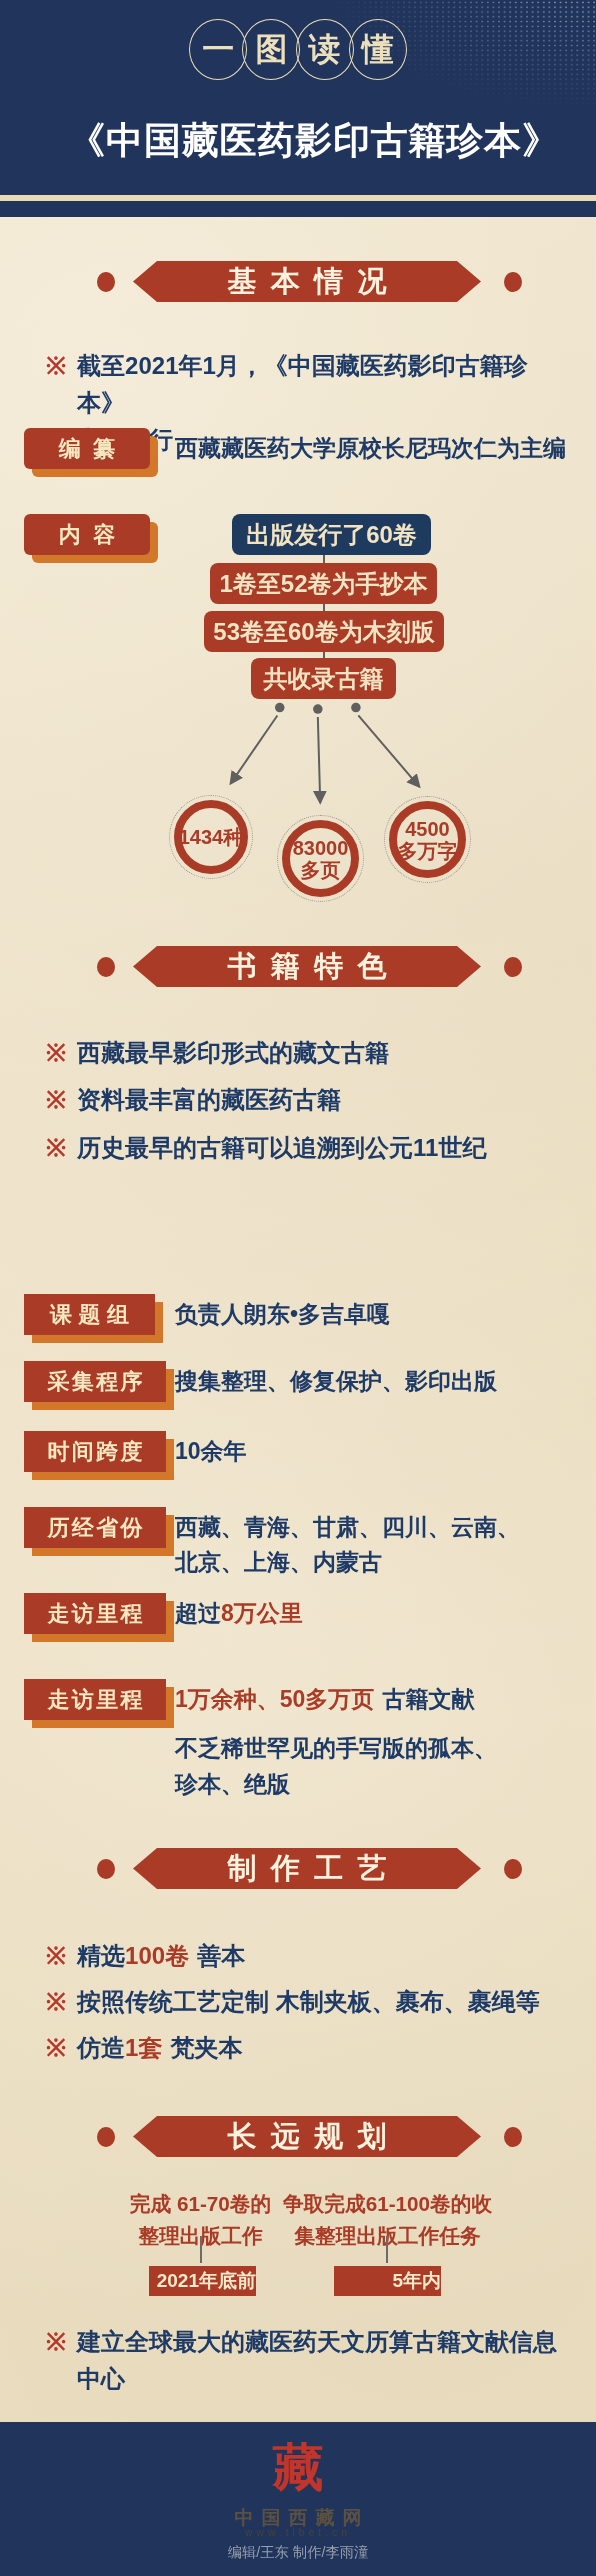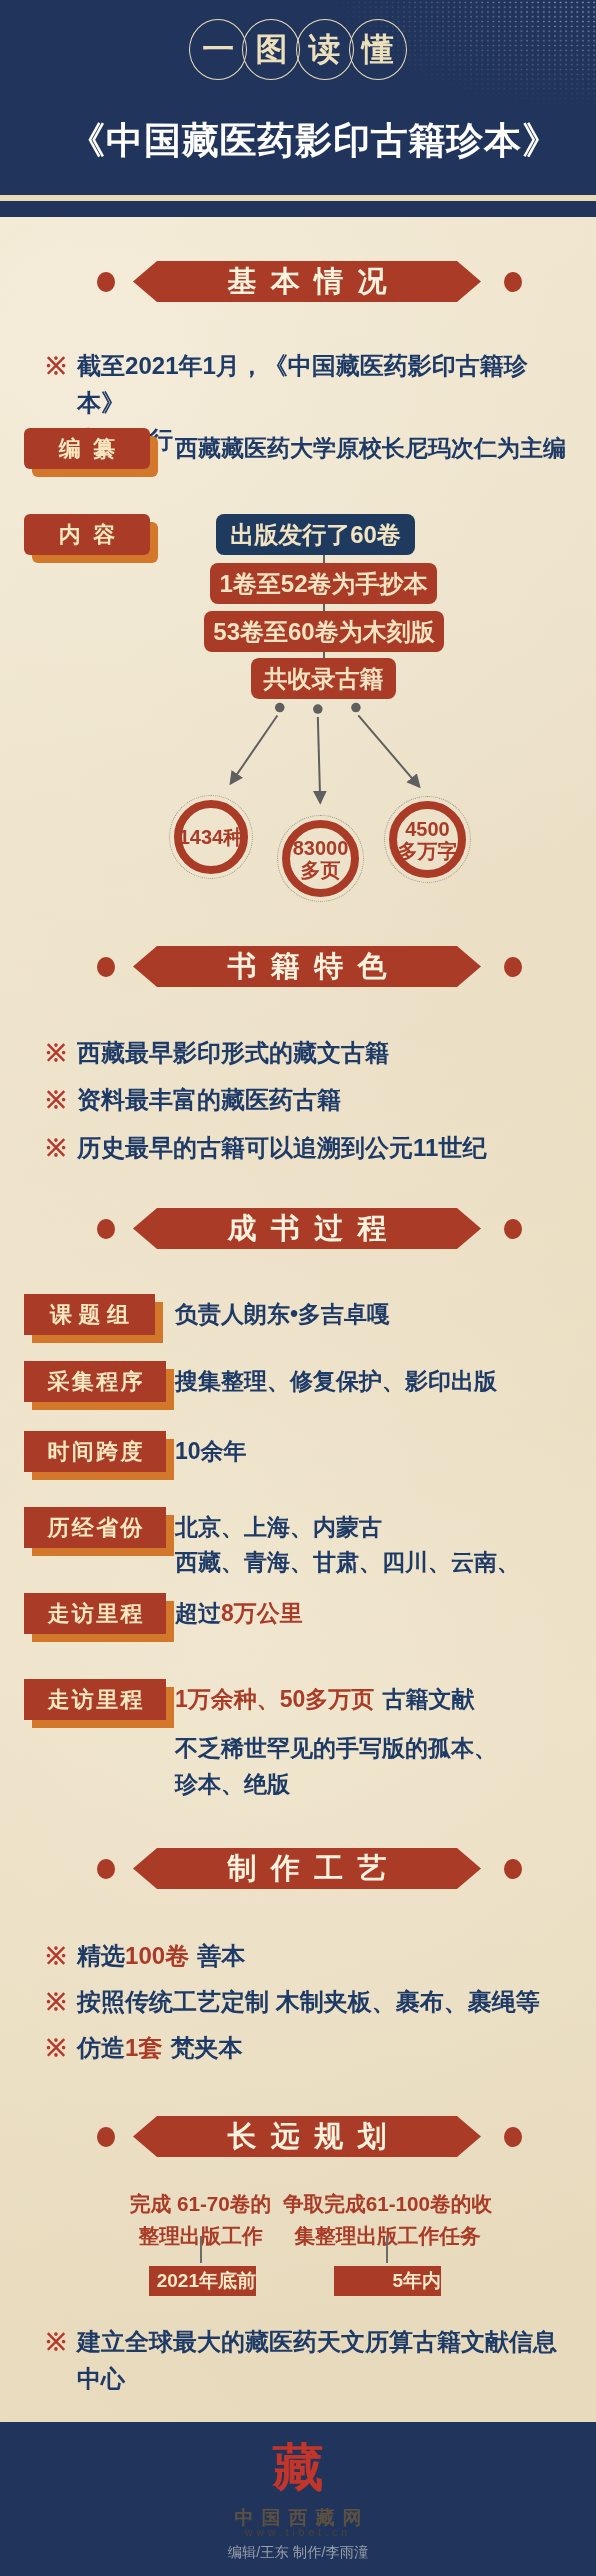--- a/index.html
+++ b/index.html
@@ -159,21 +159,21 @@
     <div class="lcontent">西藏藏医药大学原校长尼玛次仁为主编</div>
   </div>
 
   <div class="lrow" style="top:514px">
     <div class="label w2">
         <span>内容</span>
       </div>
   </div>
 
   <div class="flow-line"></div>
-  <div class="fbox navy" style="left:216px;top:514px;width:199px">出版发行了60卷</div>
+  <div class="fbox navy" style="left:232px;top:514px;width:199px">出版发行了60卷</div>
   <div class="fbox red" style="left:210px;top:563px;width:227px">1卷至52卷为手抄本</div>
   <div class="fbox red" style="left:204px;top:611px;width:240px">53卷至60卷为木刻版</div>
   <div class="fbox red" style="left:251px;top:658px;width:145px">共收录古籍</div>
 
   <svg class="flow-arrows" viewBox="0 0 750 150">
     <defs>
       <marker id="ah" markerWidth="9" markerHeight="8" refX="6" refY="3.5" orient="auto">
         <path d="M0,0 L7,3.5 L0,7 z" fill="#5f5f5f"></path>
       </marker>
     </defs>
@@ -216,27 +216,20 @@
   </div>
   <div class="bullet" style="top:1081px">
     <span class="mark">※</span>
     <span class="btxt">资料最丰富的藏医药古籍</span>
   </div>
   <div class="bullet" style="top:1129px">
     <span class="mark">※</span>
     <span class="btxt">历史最早的古籍可以追溯到公元11世纪</span>
   </div>
 
-  <div class="banner" style="top:1208px">
-    <span class="dot left"></span>
-    <div class="ribbon">
-        <span>成书过程</span>
-      </div>
-    <span class="dot right"></span>
-  </div>
 
   <div class="lrow" style="top:1294px">
     <div class="label w3">
         <span>课题组</span>
       </div>
     <div class="lcontent">负责人朗东•多吉卓嘎</div>
   </div>
 
   <div class="lrow" style="top:1361px">
     <div class="label w4">
@@ -250,22 +243,22 @@
         <span>时间跨度</span>
       </div>
     <div class="lcontent">10余年</div>
   </div>
 
   <div class="lrow" style="top:1507px">
     <div class="label w4">
         <span>历经省份</span>
       </div>
     <div class="lcontent two" style="top:3.2px">
+      <div>西藏、青海、甘肃、四川、云南、</div>
       <div>北京、上海、内蒙古</div>
-      <div>西藏、青海、甘肃、四川、云南、</div>
     </div>
   </div>
 
   <div class="lrow" style="top:1593px">
     <div class="label w4">
         <span>走访里程</span>
       </div>
     <div class="lcontent">
       <span>超过</span><span class="hl">8万公里</span>
     </div>

